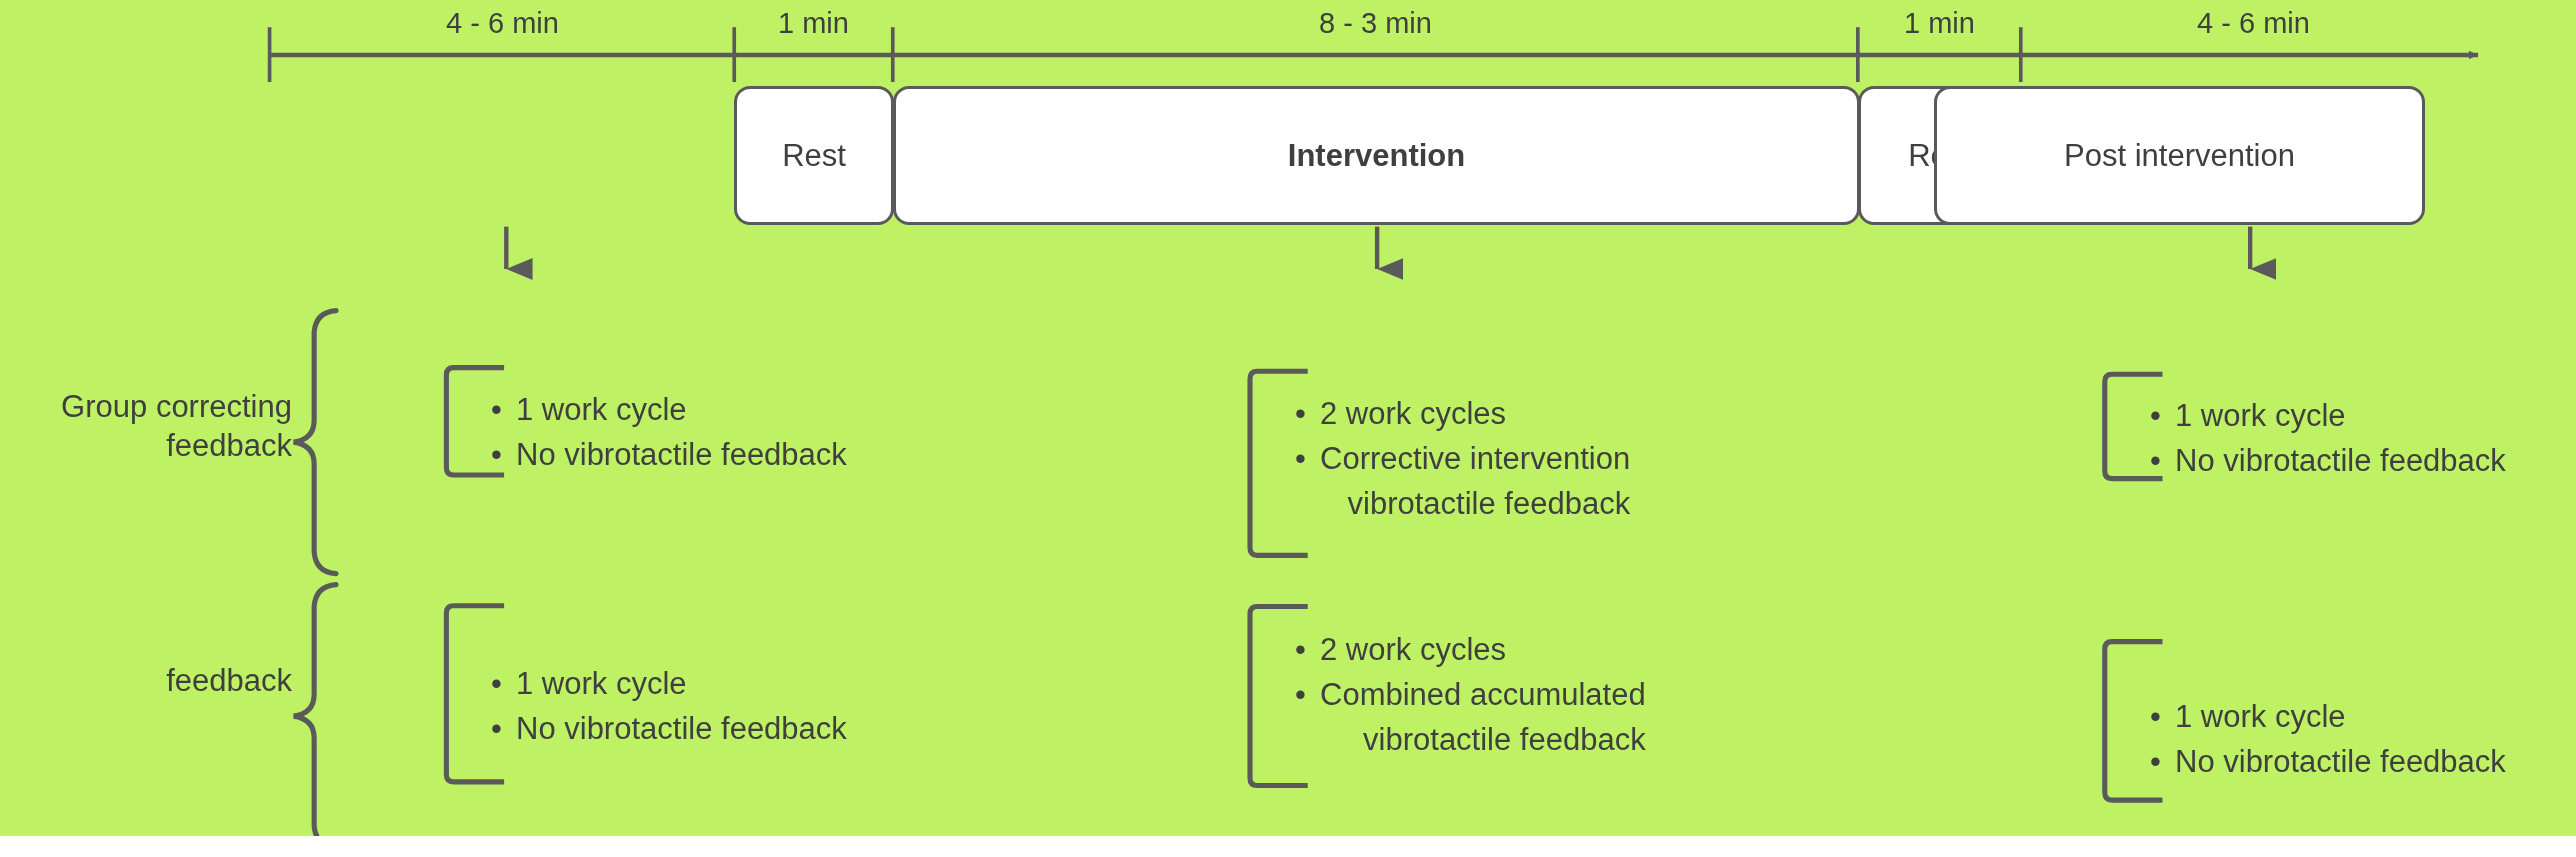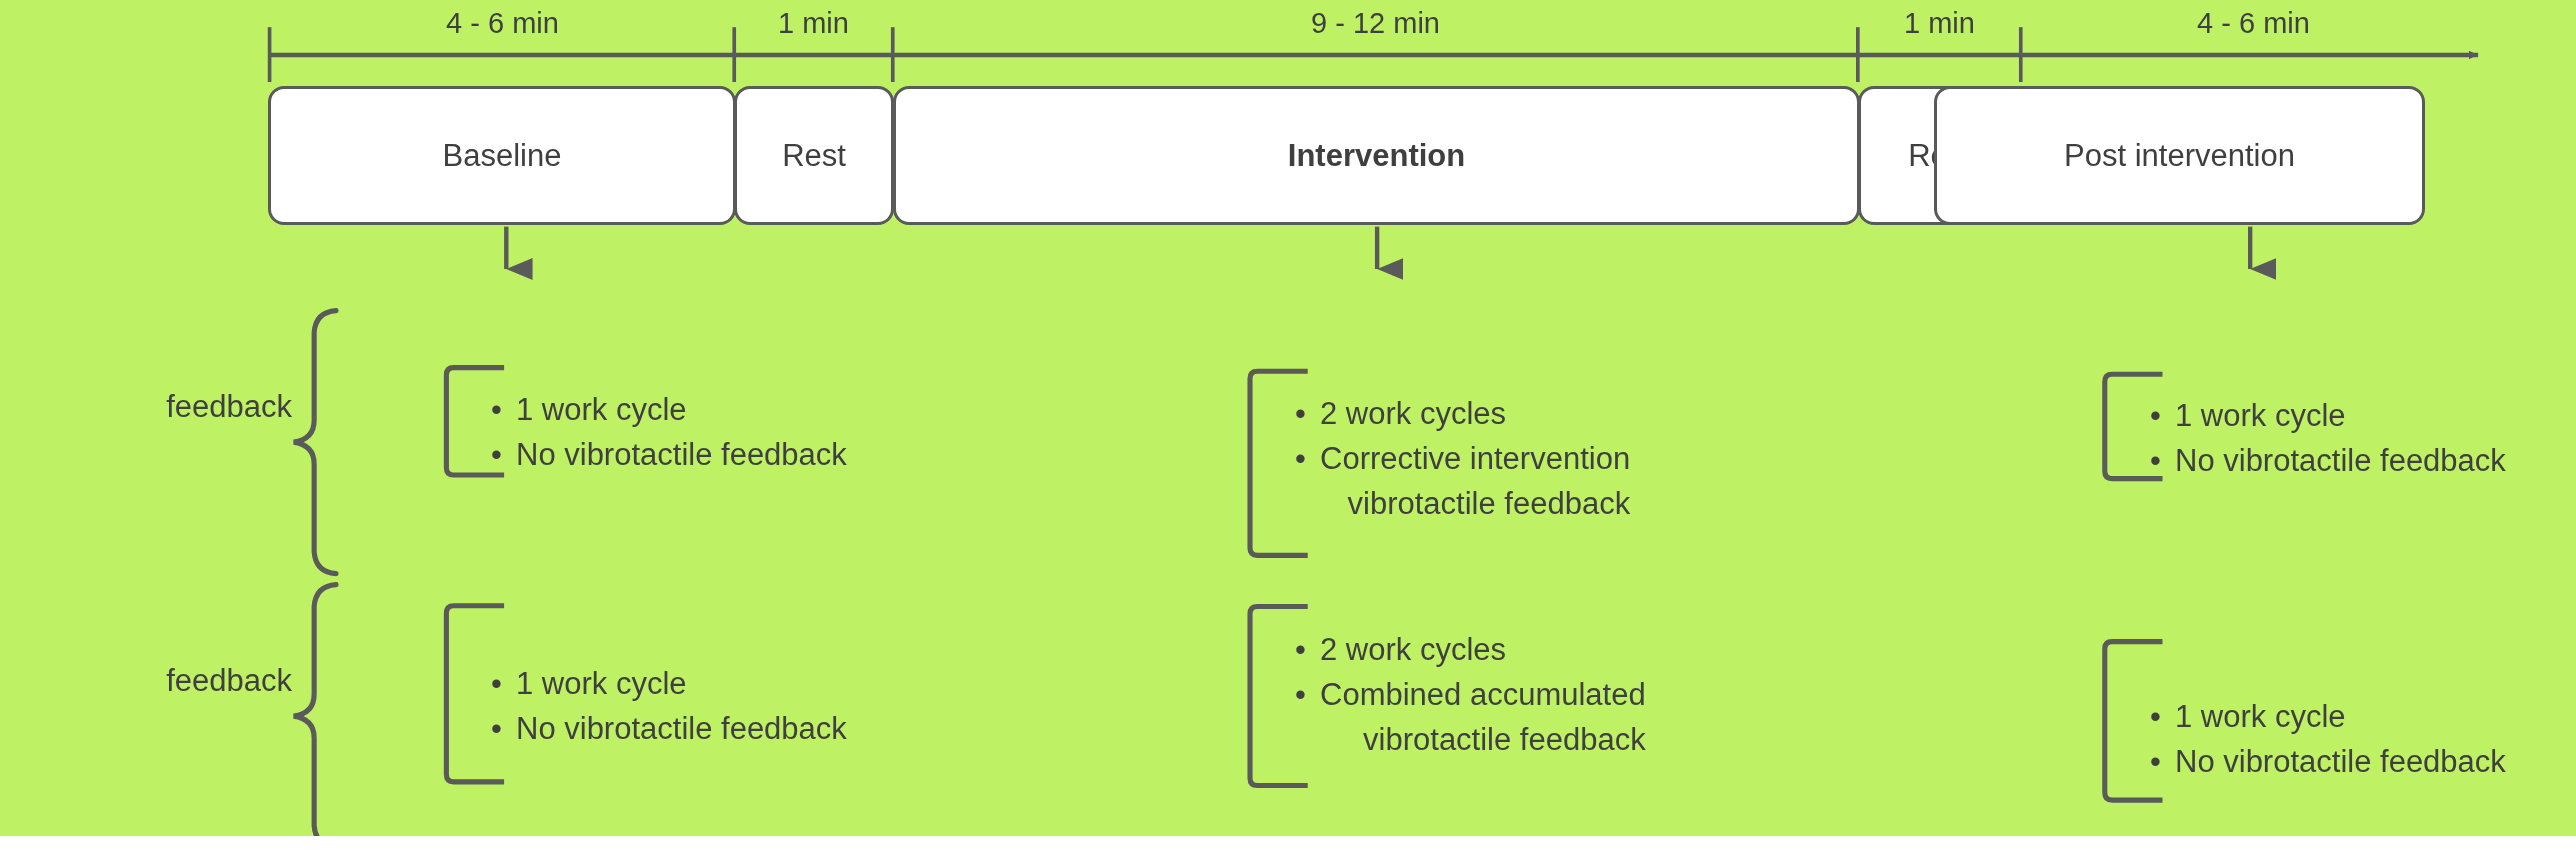--- a/index.html
+++ b/index.html
@@ -138,41 +138,39 @@
       <path d="M 1790,508 L 1721,508 q -10,0 -10,10 L 1711,750 q 0,10 10,10 L 1790,760"></path>
       <path d="M 2960,512 L 2891,512 q -10,0 -10,10 L 2881,645 q 0,10 10,10 L 2960,655"></path>
       <path d="M 690,829 L 621,829 q -10,0 -10,10 L 611,1060 q 0,10 10,10 L 690,1070"></path>
       <path d="M 1790,830 L 1721,830 q -10,0 -10,10 L 1711,1065 q 0,10 10,10 L 1790,1075"></path>
       <path d="M 2960,878 L 2891,878 q -10,0 -10,10 L 2881,1085 q 0,10 10,10 L 2960,1095"></path>
     </g>
   </svg>
 
   <div class="dur-label" style="left:270px; top:5.8px; width:465px;">4 - 6 min</div>
   <div class="dur-label" style="left:734px; top:5.8px; width:159px;">1 min</div>
-  <div class="dur-label" style="left:893px; top:5.8px; width:965px;">9 - 12 min</div>
+  <div class="dur-label" style="left:893px; top:5.8px; width:965px;">8 - 3 min</div>
   <div class="dur-label" style="left:1858px; top:5.8px; width:163px;">1 min</div>
   <div class="dur-label" style="left:2021px; top:5.8px; width:465px;">4 - 6 min</div>
 
-  <div class="phase-box" style="left:268px; width:468px;">
-    <span class="phase-label">Baseline</span>
-  </div>
   <div class="phase-box" style="left:734px; width:160px;">
     <span class="phase-label">Rest</span>
   </div>
   <div class="phase-box" style="left:893px; width:967px;font-weight:bold;">
     <span class="phase-label">Intervention</span>
   </div>
   <div class="phase-box" style="left:1858px; width:164px;">
     <span class="phase-label">Rest</span>
   </div>
   <div class="phase-box" style="left:1934px; width:491px;">
     <span class="phase-label">Post intervention</span>
   </div>
 
   <div class="group-label" style="left:0px; top:387px;">
+    <div>Group correcting</div>
     <div>feedback</div>
   </div>
   <div class="group-label" style="left:0px; top:661px;">
     <div>feedback</div>
   </div>
 
   <div class="content-block" style="left:446px; top:387px;">
     <div class="bullets">
       <div class="bullet-row">
         <span class="bullet-dot">•</span><span>1 work cycle</span>

